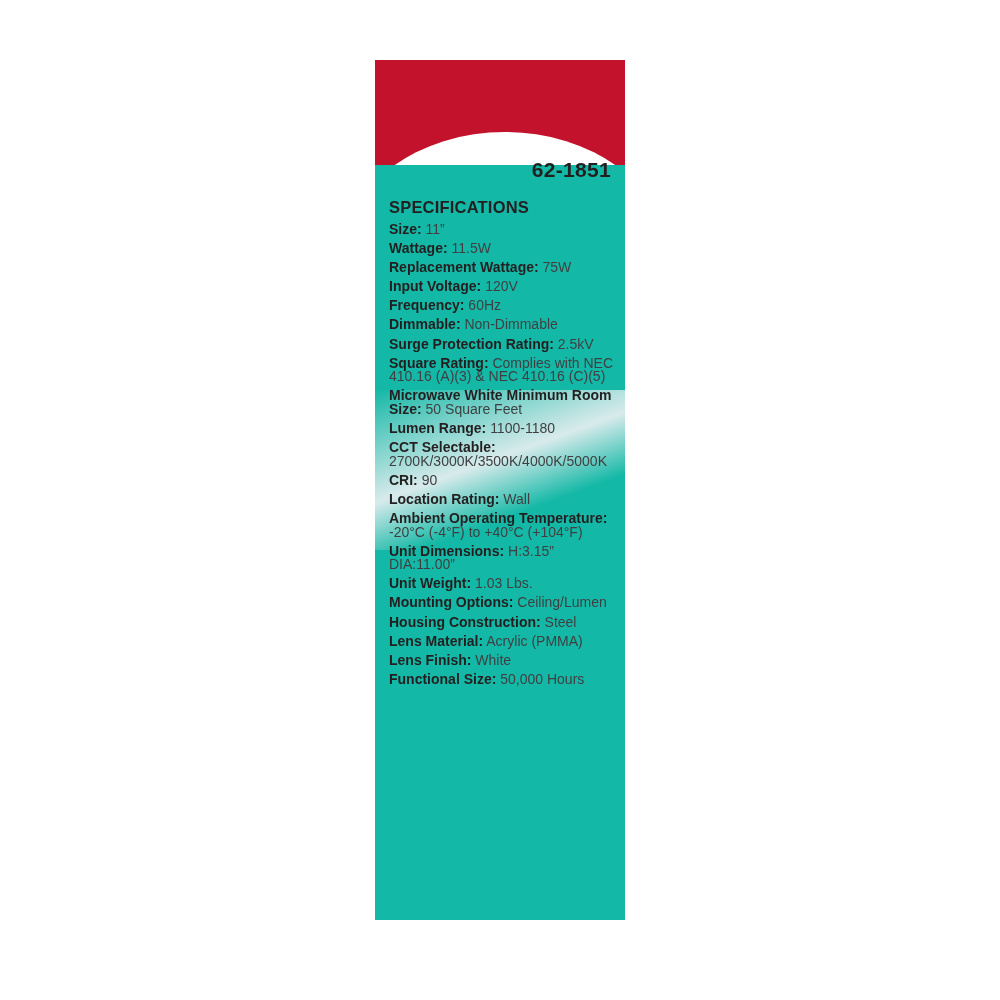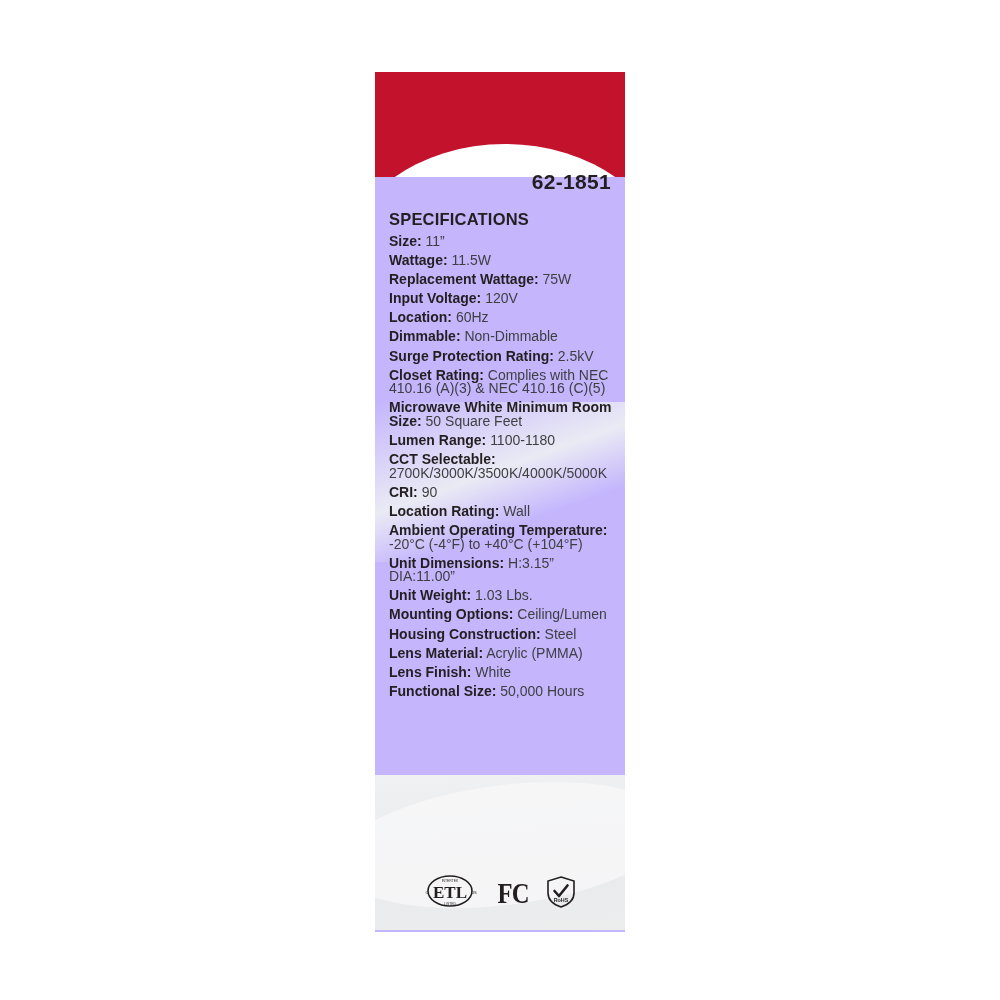--- a/index.html
+++ b/index.html
@@ -19,24 +19,24 @@
     position: relative;
     width: 1000px;
     height: 1000px;
     background: #ffffff;
   }
 
   
   .label-panel {
     position: absolute;
     left: 375px;
-    top: 72px;
+    top: 60px;
     width: 250px;
     height: 860px;
-    background: #c4b5fd;
+    background: #14b8a6;
     overflow: hidden;
   }
 
   
   .red-band {
     position: absolute;
     left: 0;
     top: 0;
     width: 250px;
     height: 105px;
@@ -182,62 +182,34 @@
 
     <div class="sku">62-1851</div>
 
     <div class="spec-title">SPECIFICATIONS</div>
 
     <div class="spec-list">
       <div class="spec-row"><span class="k">Size:</span> <span class="v">11”</span></div>
       <div class="spec-row"><span class="k">Wattage:</span> <span class="v">11.5W</span></div>
       <div class="spec-row"><span class="k">Replacement Wattage:</span> <span class="v">75W</span></div>
       <div class="spec-row"><span class="k">Input Voltage:</span> <span class="v">120V</span></div>
-      <div class="spec-row"><span class="k">Location:</span> <span class="v">60Hz</span></div>
+      <div class="spec-row"><span class="k">Frequency:</span> <span class="v">60Hz</span></div>
       <div class="spec-row"><span class="k">Dimmable:</span> <span class="v">Non-Dimmable</span></div>
       <div class="spec-row"><span class="k">Surge Protection Rating:</span> <span class="v">2.5kV</span></div>
-      <div class="spec-row"><span class="k">Closet Rating:</span> <span class="v">Complies with NEC 410.16 (A)(3) &amp; NEC 410.16 (C)(5)</span></div>
+      <div class="spec-row"><span class="k">Square Rating:</span> <span class="v">Complies with NEC 410.16 (A)(3) &amp; NEC 410.16 (C)(5)</span></div>
       <div class="spec-row"><span class="k">Microwave White Minimum Room Size:</span> <span class="v"> 50 Square Feet</span></div>
       <div class="spec-row"><span class="k">Lumen Range:</span> <span class="v">1100-1180</span></div>
       <div class="spec-row"><span class="k">CCT Selectable:</span> <span class="v">2700K/3000K/3500K/4000K/5000K</span></div>
       <div class="spec-row"><span class="k">CRI:</span> <span class="v">90</span></div>
       <div class="spec-row"><span class="k">Location Rating:</span> <span class="v">Wall</span></div>
       <div class="spec-row"><span class="k">Ambient Operating Temperature:</span> <span class="v">-20°C (-4°F) to +40°C (+104°F)</span></div>
       <div class="spec-row"><span class="k">Unit Dimensions:</span> <span class="v">H:3.15” DIA:11.00”</span></div>
       <div class="spec-row"><span class="k">Unit Weight:</span> <span class="v">1.03 Lbs.</span></div>
       <div class="spec-row"><span class="k">Mounting Options:</span> <span class="v">Ceiling/Lumen</span></div>
       <div class="spec-row"><span class="k">Housing Construction:</span> <span class="v">Steel</span></div>
       <div class="spec-row"><span class="k">Lens Material:</span> <span class="v">Acrylic (PMMA)</span></div>
       <div class="spec-row"><span class="k">Lens Finish:</span> <span class="v">White</span></div>
       <div class="spec-row"><span class="k">Functional Size:</span> <span class="v">50,000 Hours</span></div>
     </div>
   </div>
 
-  <div class="bottom-box">
-    <div class="bottom-swoosh"></div>
-
-    <div class="cert-row">
-
-      <div class="etl">
-        <svg width="56" height="34" viewBox="0 0 56 34" xmlns="http://www.w3.org/2000/svg">
-          <ellipse cx="26" cy="17" rx="22" ry="15" fill="none" stroke="#231f20" stroke-width="1.6"></ellipse>
-          <text x="26" y="24" text-anchor="middle" font-family="Liberation Serif, serif" font-size="17" font-weight="bold" fill="#231f20">ETL</text>
-          <text x="26" y="8" text-anchor="middle" font-family="Liberation Sans, sans-serif" font-size="3.4" fill="#231f20">INTERTEK</text>
-          <text x="26" y="30.5" text-anchor="middle" font-family="Liberation Sans, sans-serif" font-size="3.4" fill="#231f20">LISTED</text>
-          <text x="50" y="20" text-anchor="middle" font-family="Liberation Sans, sans-serif" font-size="4" fill="#231f20">US</text>
-          <text x="3" y="20" text-anchor="middle" font-family="Liberation Sans, sans-serif" font-size="4" fill="#231f20">C</text>
-        </svg>
-      </div>
-
-      <div class="fcc">FC</div>
-
-      <div class="rohs">
-        <svg width="30" height="32" viewBox="0 0 30 32" xmlns="http://www.w3.org/2000/svg">
-          <path d="M15 1 L28 5 L28 17 C28 25 21 29 15 31 C9 29 2 25 2 17 L2 5 Z" fill="none" stroke="#231f20" stroke-width="1.6"></path>
-          <path d="M8.5 15 L13 20 L21.5 9.5" fill="none" stroke="#231f20" stroke-width="2.6" stroke-linecap="round" stroke-linejoin="round"></path>
-          <text x="15" y="26" text-anchor="middle" font-family="Liberation Sans, sans-serif" font-size="5.4" font-weight="bold" fill="#231f20">RoHS</text>
-        </svg>
-      </div>
-
-    </div>
-  </div>
 
 </div>
 
 </body></html>

